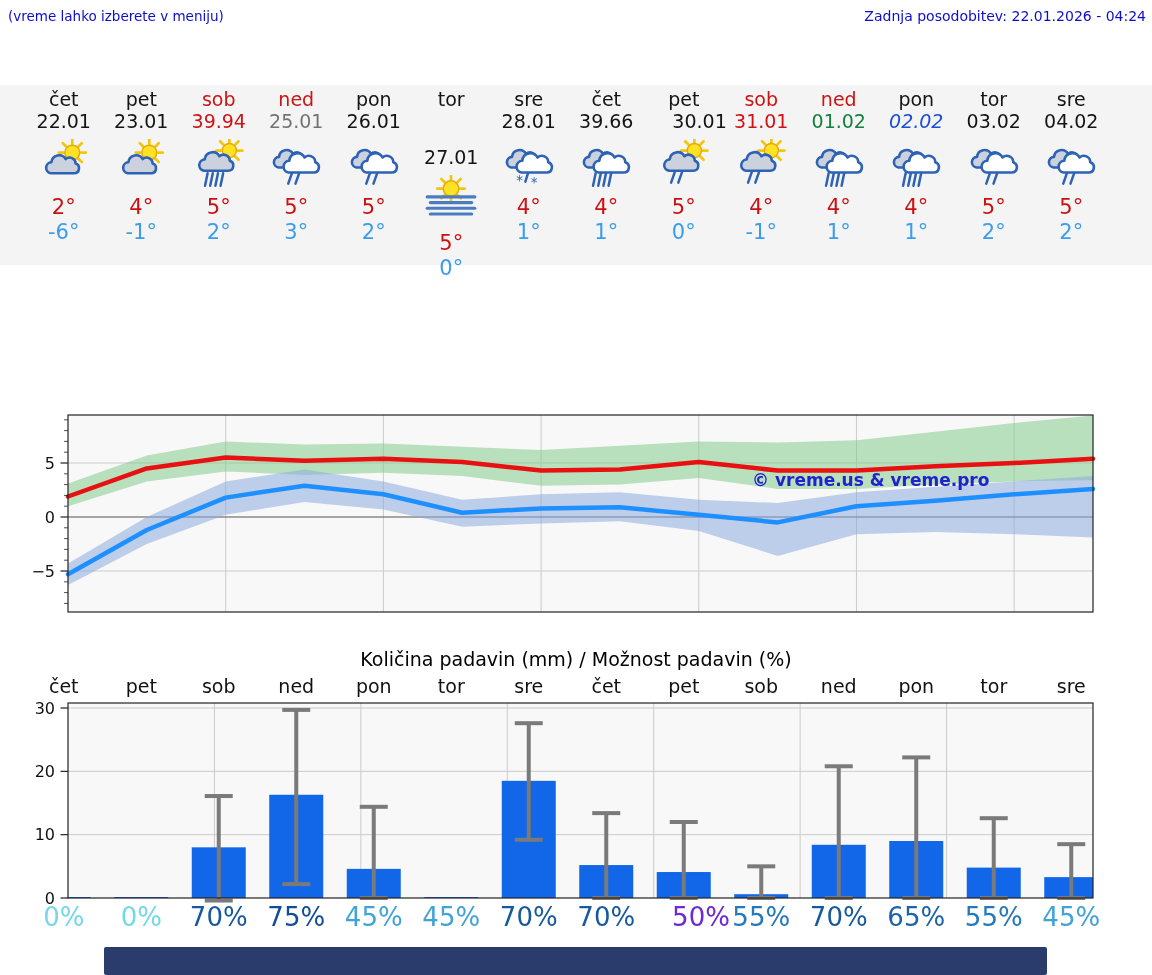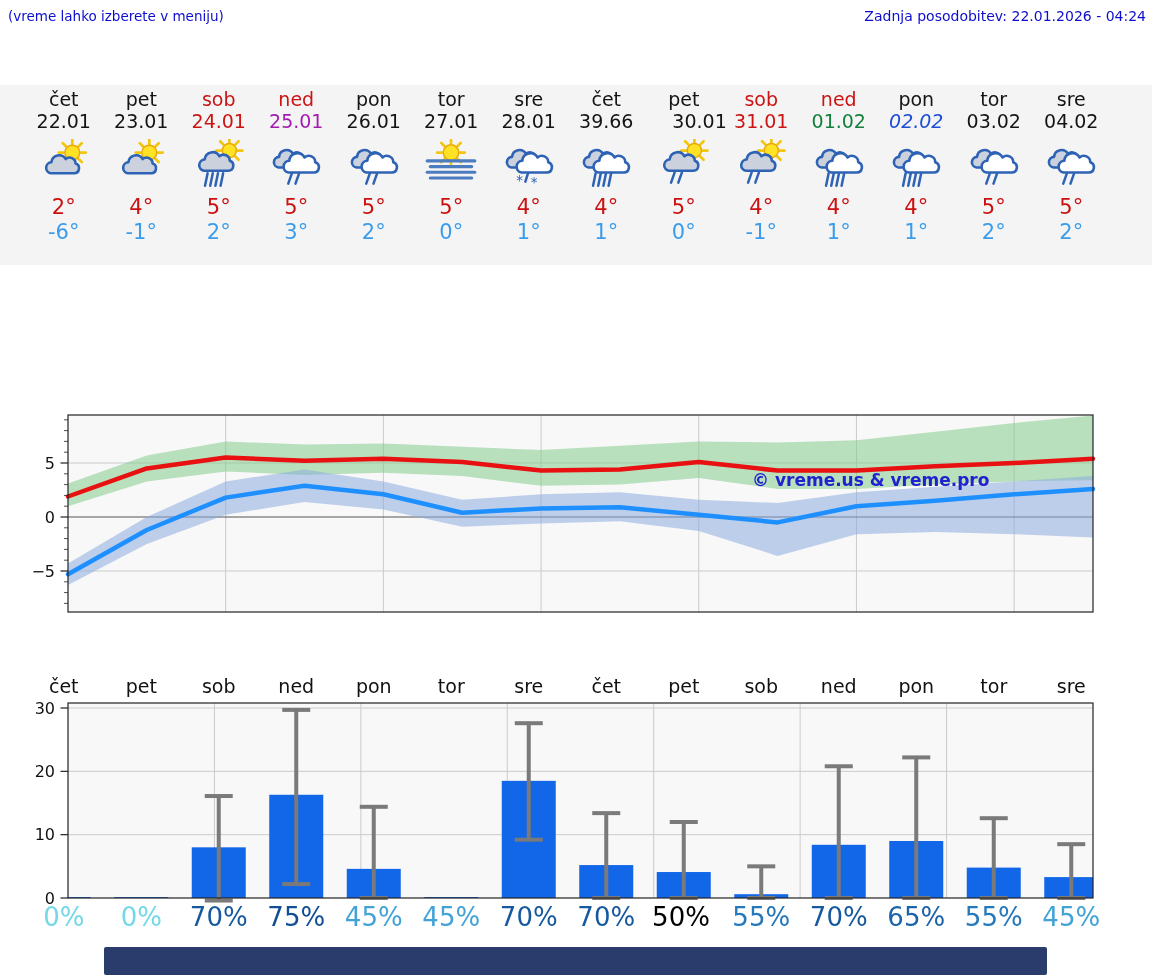--- a/index.html
+++ b/index.html
@@ -67,21 +67,21 @@
             <line x1="41.9" y1="7.1" x2="45.2" y2="3.8" stroke="#f2c60c" stroke-width="2.6" stroke-linecap="round"></line>
             <circle cx="36" cy="13" r="7.2" fill="#ffe224" stroke="#e9a90b" stroke-width="1.4"></circle>
             <path transform="translate(7,14) scale(0.82)" d="M10 23 a6.5 6.5 0 0 1 0.8 -12.9 a9 9 0 0 1 16.8 -3.6 a7 7 0 0 1 11.7 5.2 a5.8 5.8 0 0 1 -1.6 11.3 z" fill="#ccd2dd" stroke="#2d62b5" stroke-width="3.05" stroke-linejoin="round"></path>
           </svg>
         </div>
         <div class="day-high">4°</div>
         <div class="day-low">-1°</div>
       </div>
       <div class="day-col" style="left: 218.75px;">
         <div class="day-name" style="color: rgb(204, 20, 20);">sob</div>
-        <div class="day-date" style="color: rgb(204, 20, 20);">24.01</div>
+        <div class="day-date" style="color: rgb(204, 20, 20);">39.94</div>
         <div class="day-icon">
           <svg viewBox="0 0 56 48" width="58" height="50">
             <line x1="46.0" y1="11.0" x2="50.6" y2="11.0" stroke="#f2c60c" stroke-width="2.6" stroke-linecap="round"></line>
             <line x1="43.7" y1="16.7" x2="46.9" y2="19.9" stroke="#f2c60c" stroke-width="2.6" stroke-linecap="round"></line>
             <line x1="38.0" y1="19.0" x2="38.0" y2="23.6" stroke="#f2c60c" stroke-width="2.6" stroke-linecap="round"></line>
             <line x1="32.3" y1="16.7" x2="29.1" y2="19.9" stroke="#f2c60c" stroke-width="2.6" stroke-linecap="round"></line>
             <line x1="30.0" y1="11.0" x2="25.4" y2="11.0" stroke="#f2c60c" stroke-width="2.6" stroke-linecap="round"></line>
             <line x1="32.3" y1="5.3" x2="29.1" y2="2.1" stroke="#f2c60c" stroke-width="2.6" stroke-linecap="round"></line>
             <line x1="38.0" y1="3.0" x2="38.0" y2="-1.6" stroke="#f2c60c" stroke-width="2.6" stroke-linecap="round"></line>
             <line x1="43.7" y1="5.3" x2="46.9" y2="2.1" stroke="#f2c60c" stroke-width="2.6" stroke-linecap="round"></line>
@@ -91,21 +91,21 @@
             <line x1="22" y1="33" x2="19.5" y2="45" stroke="#2d62b5" stroke-width="2.4" stroke-linecap="round"></line>
             <line x1="27" y1="33" x2="24.5" y2="45" stroke="#2d62b5" stroke-width="2.4" stroke-linecap="round"></line>
             <line x1="32" y1="33" x2="29.5" y2="45" stroke="#2d62b5" stroke-width="2.4" stroke-linecap="round"></line>
           </svg>
         </div>
         <div class="day-high">5°</div>
         <div class="day-low">2°</div>
       </div>
       <div class="day-col" style="left: 296.25px;">
         <div class="day-name" style="color: rgb(204, 20, 20);">ned</div>
-        <div class="day-date" style="color: #a21caf;">25.01</div>
+        <div class="day-date" style="color: #737373;">25.01</div>
         <div class="day-icon">
           <svg viewBox="0 0 56 48" width="58" height="50">
             <path transform="translate(3,9) scale(0.8)" d="M10 23 a6.5 6.5 0 0 1 0.8 -12.9 a9 9 0 0 1 16.8 -3.6 a7 7 0 0 1 11.7 5.2 a5.8 5.8 0 0 1 -1.6 11.3 z" fill="#ccd2dd" stroke="#2d62b5" stroke-width="3.13" stroke-linejoin="round"></path>
             <path transform="translate(12,12) scale(0.88)" d="M10 23 a6.5 6.5 0 0 1 0.8 -12.9 a9 9 0 0 1 16.8 -3.6 a7 7 0 0 1 11.7 5.2 a5.8 5.8 0 0 1 -1.6 11.3 z" fill="#ffffff" stroke="#2d62b5" stroke-width="2.84" stroke-linejoin="round"></path>
             <line x1="24" y1="33" x2="20.5" y2="43" stroke="#2d62b5" stroke-width="2.4" stroke-linecap="round"></line>
             <line x1="31" y1="33" x2="27.5" y2="43" stroke="#2d62b5" stroke-width="2.4" stroke-linecap="round"></line>
           </svg>
         </div>
         <div class="day-high">5°</div>
         <div class="day-low">3°</div>
@@ -119,21 +119,21 @@
             <path transform="translate(12,12) scale(0.88)" d="M10 23 a6.5 6.5 0 0 1 0.8 -12.9 a9 9 0 0 1 16.8 -3.6 a7 7 0 0 1 11.7 5.2 a5.8 5.8 0 0 1 -1.6 11.3 z" fill="#ffffff" stroke="#2d62b5" stroke-width="2.84" stroke-linejoin="round"></path>
             <line x1="24" y1="33" x2="20.5" y2="43" stroke="#2d62b5" stroke-width="2.4" stroke-linecap="round"></line>
             <line x1="31" y1="33" x2="27.5" y2="43" stroke="#2d62b5" stroke-width="2.4" stroke-linecap="round"></line>
           </svg>
         </div>
         <div class="day-high">5°</div>
         <div class="day-low">2°</div>
       </div>
       <div class="day-col" style="left: 451.25px;">
         <div class="day-name" style="color: rgb(20, 20, 20);">tor</div>
-        <div class="day-date" style="color: rgb(20, 20, 20);">27.01</div>
+        <div class="day-date" style="color: rgb(20, 20, 20); margin-top: 36px;">27.01</div>
         <div class="day-icon">
           <svg viewBox="0 0 56 48" width="58" height="50">
             <line x1="36.7" y1="13.0" x2="41.3" y2="13.0" stroke="#f2c60c" stroke-width="2.6" stroke-linecap="round"></line>
             <line x1="34.2" y1="19.2" x2="37.4" y2="22.4" stroke="#f2c60c" stroke-width="2.6" stroke-linecap="round"></line>
             <line x1="28.0" y1="21.7" x2="28.0" y2="26.3" stroke="#f2c60c" stroke-width="2.6" stroke-linecap="round"></line>
             <line x1="21.8" y1="19.2" x2="18.6" y2="22.4" stroke="#f2c60c" stroke-width="2.6" stroke-linecap="round"></line>
             <line x1="19.3" y1="13.0" x2="14.7" y2="13.0" stroke="#f2c60c" stroke-width="2.6" stroke-linecap="round"></line>
             <line x1="21.8" y1="6.8" x2="18.6" y2="3.6" stroke="#f2c60c" stroke-width="2.6" stroke-linecap="round"></line>
             <line x1="28.0" y1="4.3" x2="28.0" y2="-0.3" stroke="#f2c60c" stroke-width="2.6" stroke-linecap="round"></line>
             <line x1="34.2" y1="6.8" x2="37.4" y2="3.6" stroke="#f2c60c" stroke-width="2.6" stroke-linecap="round"></line>
@@ -317,20 +317,21 @@
       <line x1="64" y1="22.599999999999994" x2="68" y2="22.599999999999994" stroke="#222" stroke-width="0.8"></line>
       <line x1="64" y1="11.799999999999997" x2="68" y2="11.799999999999997" stroke="#222" stroke-width="0.8"></line>
       <line x1="60.5" y1="55" x2="68" y2="55" stroke="#222" stroke-width="1.2"></line>
       <text x="55" y="60.5" font-size="16" fill="#111" text-anchor="end">5</text>
       <line x1="60.5" y1="109" x2="68" y2="109" stroke="#222" stroke-width="1.2"></line>
       <text x="55" y="114.5" font-size="16" fill="#111" text-anchor="end">0</text>
       <line x1="60.5" y1="163" x2="68" y2="163" stroke="#222" stroke-width="1.2"></line>
       <text x="55" y="168.5" font-size="16" fill="#111" text-anchor="end">−5</text>
     </svg>
 
+  <div class="chart-title" id="precip-title">Količina padavin (mm) / Možnost padavin (%)</div>
   <div id="precip-days">
       <span class="pd-label" style="left: 63.75px;">čet</span>
       <span class="pd-label" style="left: 141.25px;">pet</span>
       <span class="pd-label" style="left: 218.75px;">sob</span>
       <span class="pd-label" style="left: 296.25px;">ned</span>
       <span class="pd-label" style="left: 373.75px;">pon</span>
       <span class="pd-label" style="left: 451.25px;">tor</span>
       <span class="pd-label" style="left: 528.75px;">sre</span>
       <span class="pd-label" style="left: 606.25px;">čet</span>
       <span class="pd-label" style="left: 683.75px;">pet</span>
@@ -439,21 +440,21 @@
     </svg>
   <div id="pct-row">
       <span class="pct" style="left: 63.75px; color: rgb(116, 216, 230);">0%</span>
       <span class="pct" style="left: 141.25px; color: rgb(116, 216, 230);">0%</span>
       <span class="pct" style="left: 218.75px; color: rgb(23, 89, 158);">70%</span>
       <span class="pct" style="left: 296.25px; color: rgb(18, 78, 149);">75%</span>
       <span class="pct" style="left: 373.75px; color: rgb(68, 163, 214);">45%</span>
       <span class="pct" style="left: 451.25px; color: rgb(68, 163, 214);">45%</span>
       <span class="pct" style="left: 528.75px; color: rgb(23, 89, 158);">70%</span>
       <span class="pct" style="left: 606.25px; color: rgb(23, 89, 158);">70%</span>
-      <span class="pct" style="left: 681px; color: #000000;">50%</span>
+      <span class="pct" style="left: 701px; color: #6d28d9;">50%</span>
       <span class="pct" style="left: 761.25px; color: rgb(36, 120, 188);">55%</span>
       <span class="pct" style="left: 838.75px; color: rgb(23, 89, 158);">70%</span>
       <span class="pct" style="left: 916.25px; color: rgb(27, 99, 170);">65%</span>
       <span class="pct" style="left: 993.75px; color: rgb(36, 120, 188);">55%</span>
       <span class="pct" style="left: 1071.25px; color: rgb(68, 163, 214);">45%</span>
     </div>
 
   <div class="footer-bar"></div>
 </div>
 

